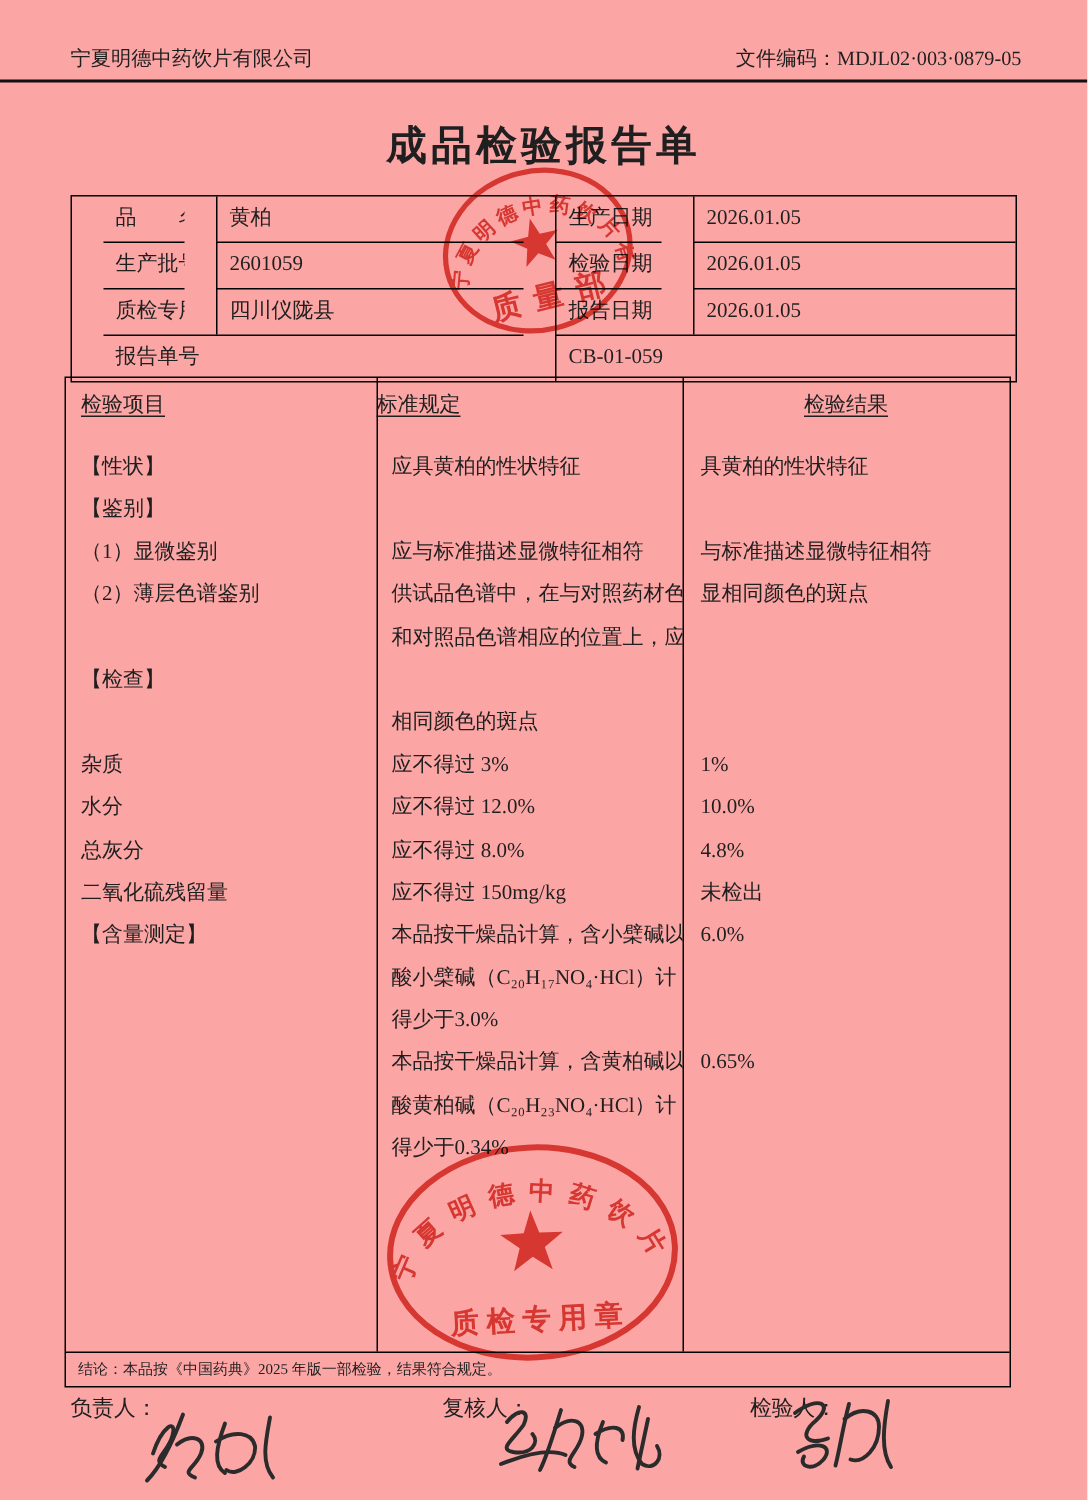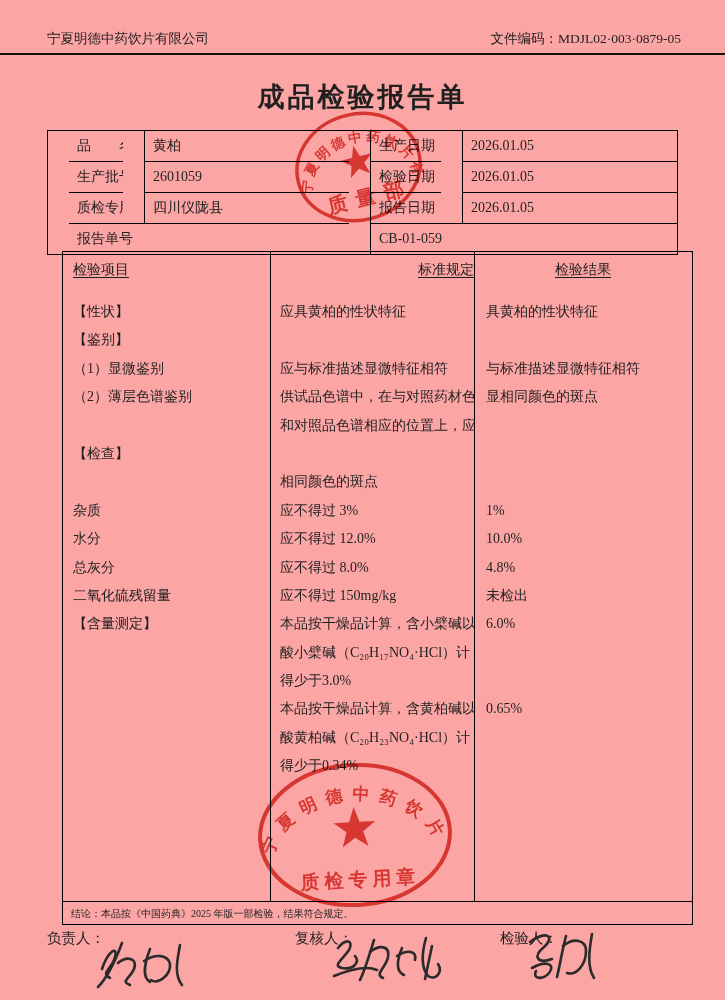--- a/index.html
+++ b/index.html
@@ -15,28 +15,28 @@
   .title{left:0;right:0;top:79px;text-align:center;font-size:27px;font-weight:bold;letter-spacing:3px;}
   
   .info-box{left:47px;top:130px;width:629px;border:1px solid #000;}
   .info-grid{display:grid;grid-template-columns:75px 226px 92px 236px;}
   .info-grid .cell{height:30px;line-height:30px;padding-left:8px;font-size:14px;white-space:nowrap;overflow:hidden;margin-left:21px;}
   .bt{border-top:1px solid #000;}
   .bl{border-left:1px solid #000;}
   .span2a{grid-column:1/3;}
   .span2b{grid-column:3/5;}
   
-  .main-box{left:62px;top:251px;width:629px;height:672px;border:1px solid #000;}
+  .main-box{left:43px;top:251px;width:629px;height:672px;border:1px solid #000;}
   .vline1{left:207px;top:0;height:649px;border-left:1px solid #000;}
   .vline2{left:411px;top:0;height:649px;border-left:1px solid #000;}
   .hline-conc{left:0;right:0;top:649px;border-top:1px solid #000;}
   .col-hdr{top:9px;font-size:14px;}
   .col-hdr span{text-decoration:underline;text-underline-offset:3px;}
   .ch1{left:0;width:207px;padding-left:10px;box-sizing:border-box;}
-  .ch2{left:207px;width:204px;text-align:right;}
+  .ch2{left:207px;width:204px;text-align:left;}
   .ch3{left:411px;width:218px;text-align:center;}
   .lines-wrap{left:0;top:46px;width:629px;}
   .line-row{display:grid;grid-template-columns:207px 204px 218px;height:28.4px;}
   .lc{line-height:28.4px;font-size:14px;white-space:nowrap;overflow:hidden;}
   .lc0{padding-left:10px;}
   .lc1{padding-left:10px;}
   .lc2{padding-left:12px;}
   .conc-row{left:0;top:650px;width:629px;height:22px;line-height:23px;padding-left:8px;font-size:10px;box-sizing:border-box;white-space:nowrap;}
   
   .sig-label{top:929px;font-size:14.5px;}

